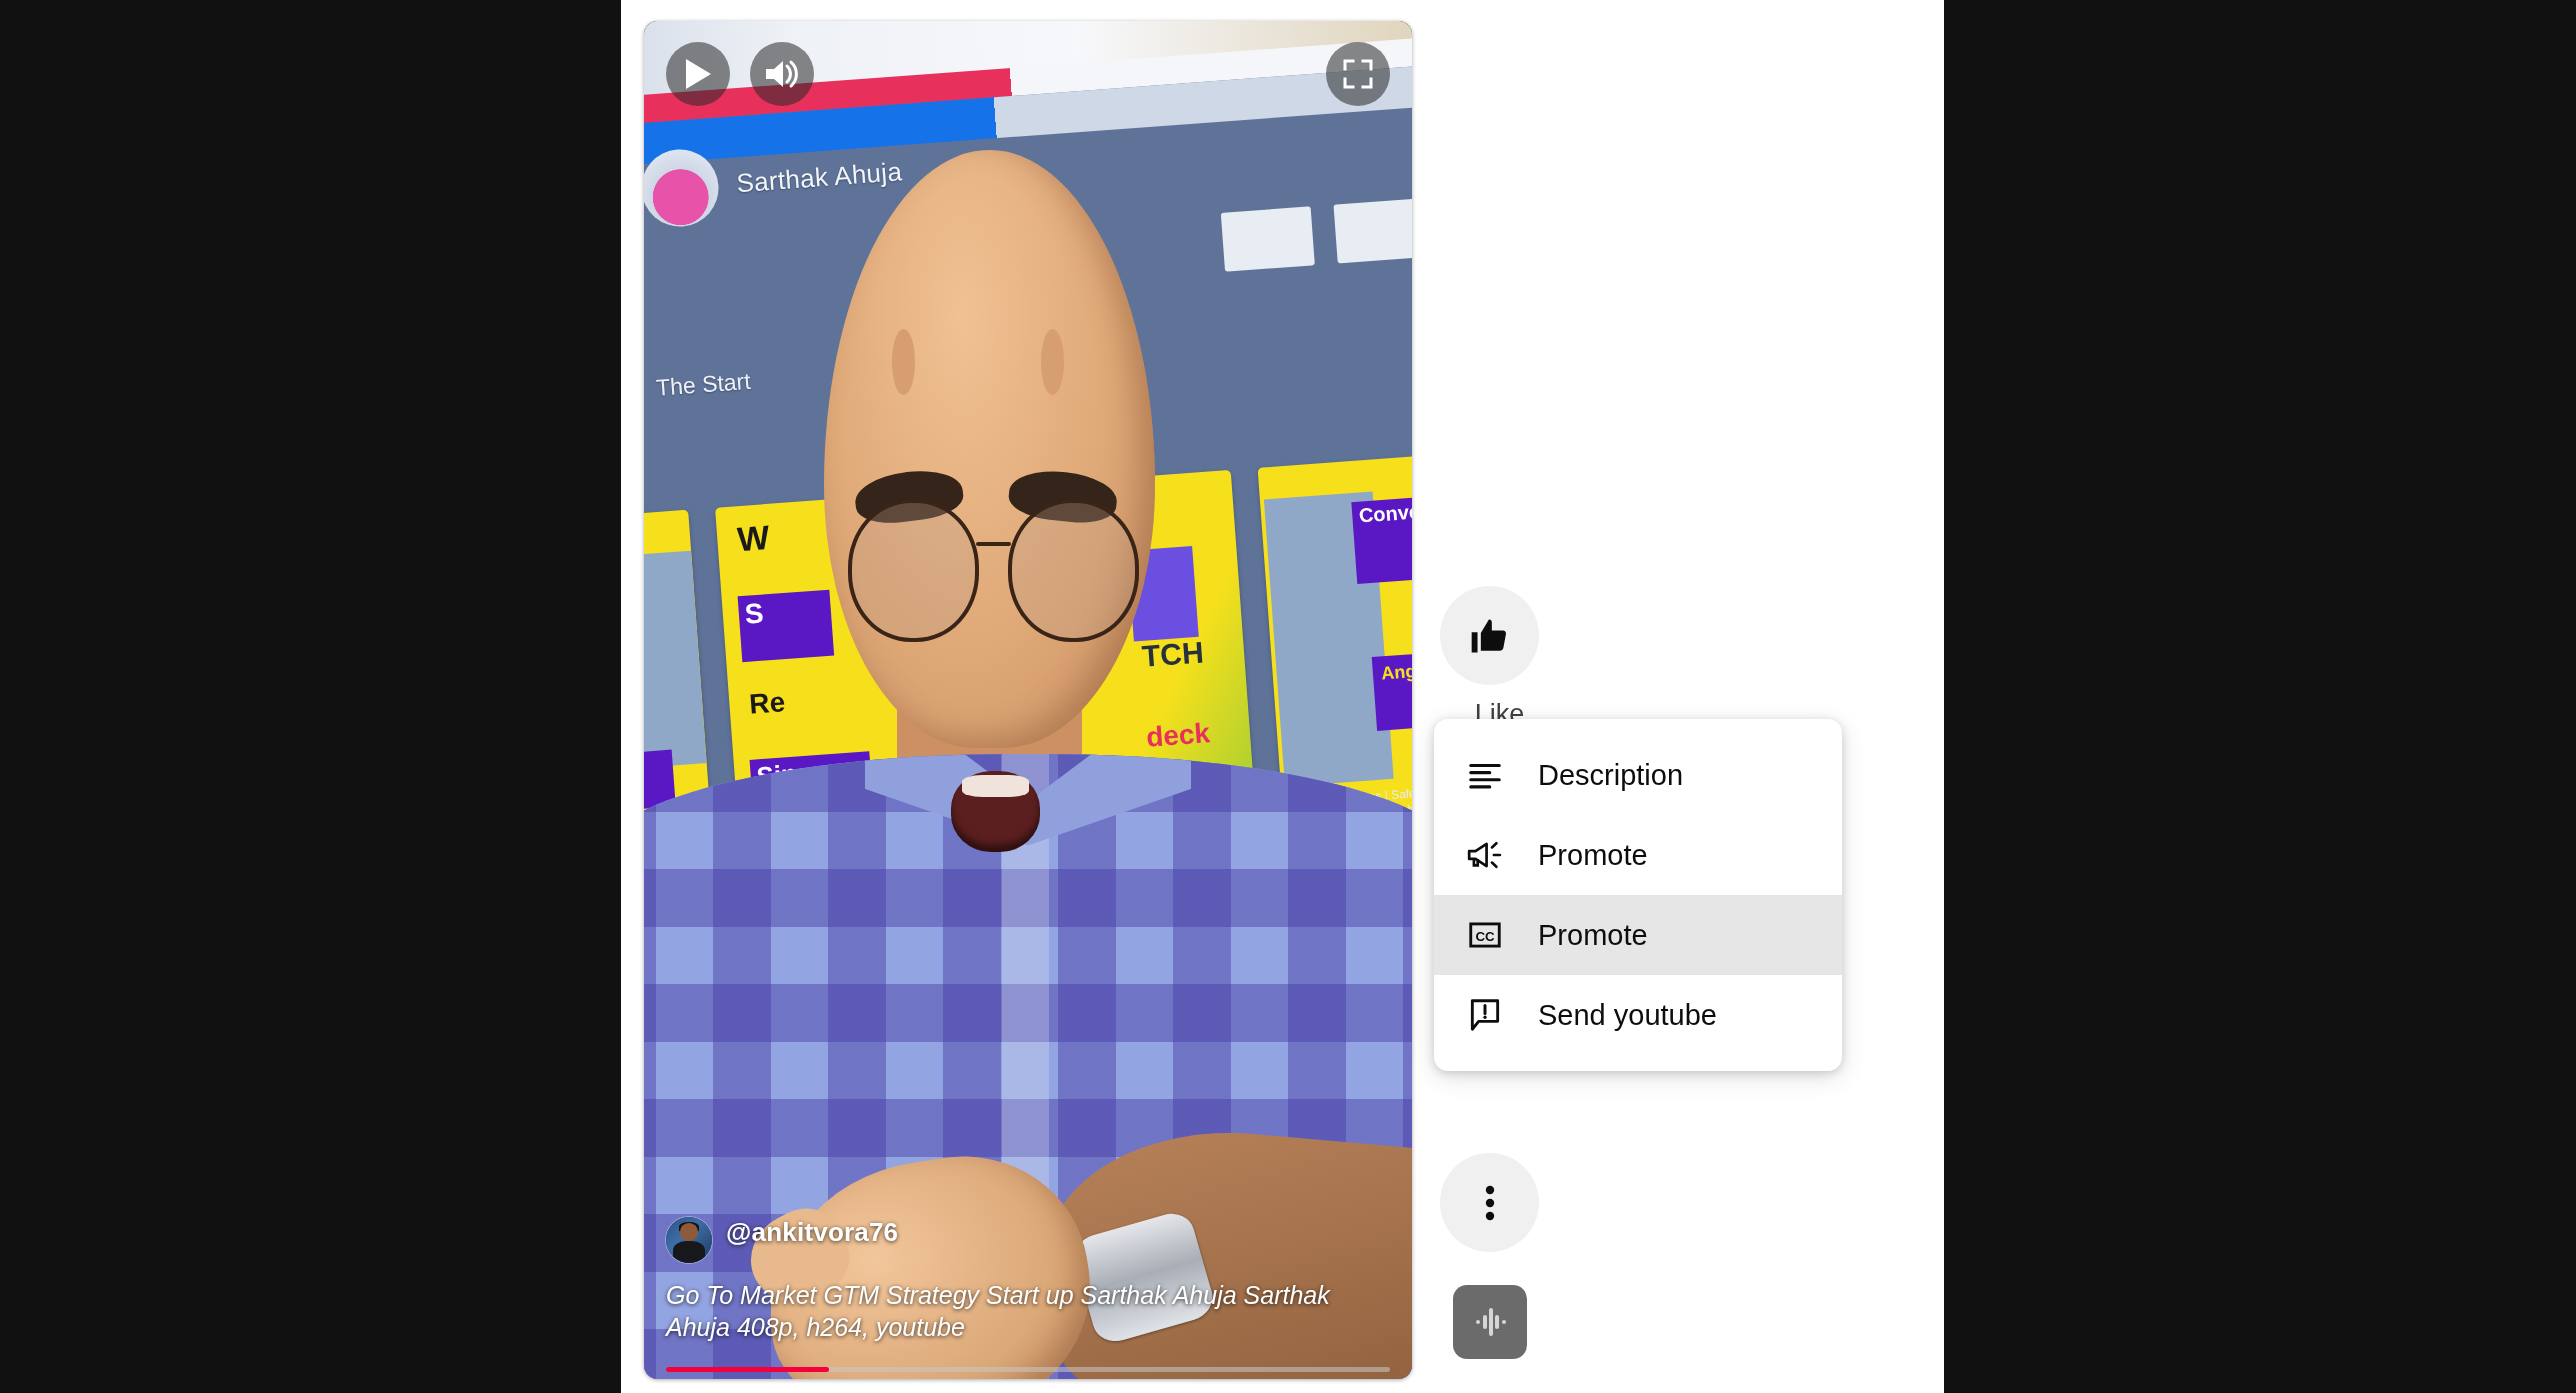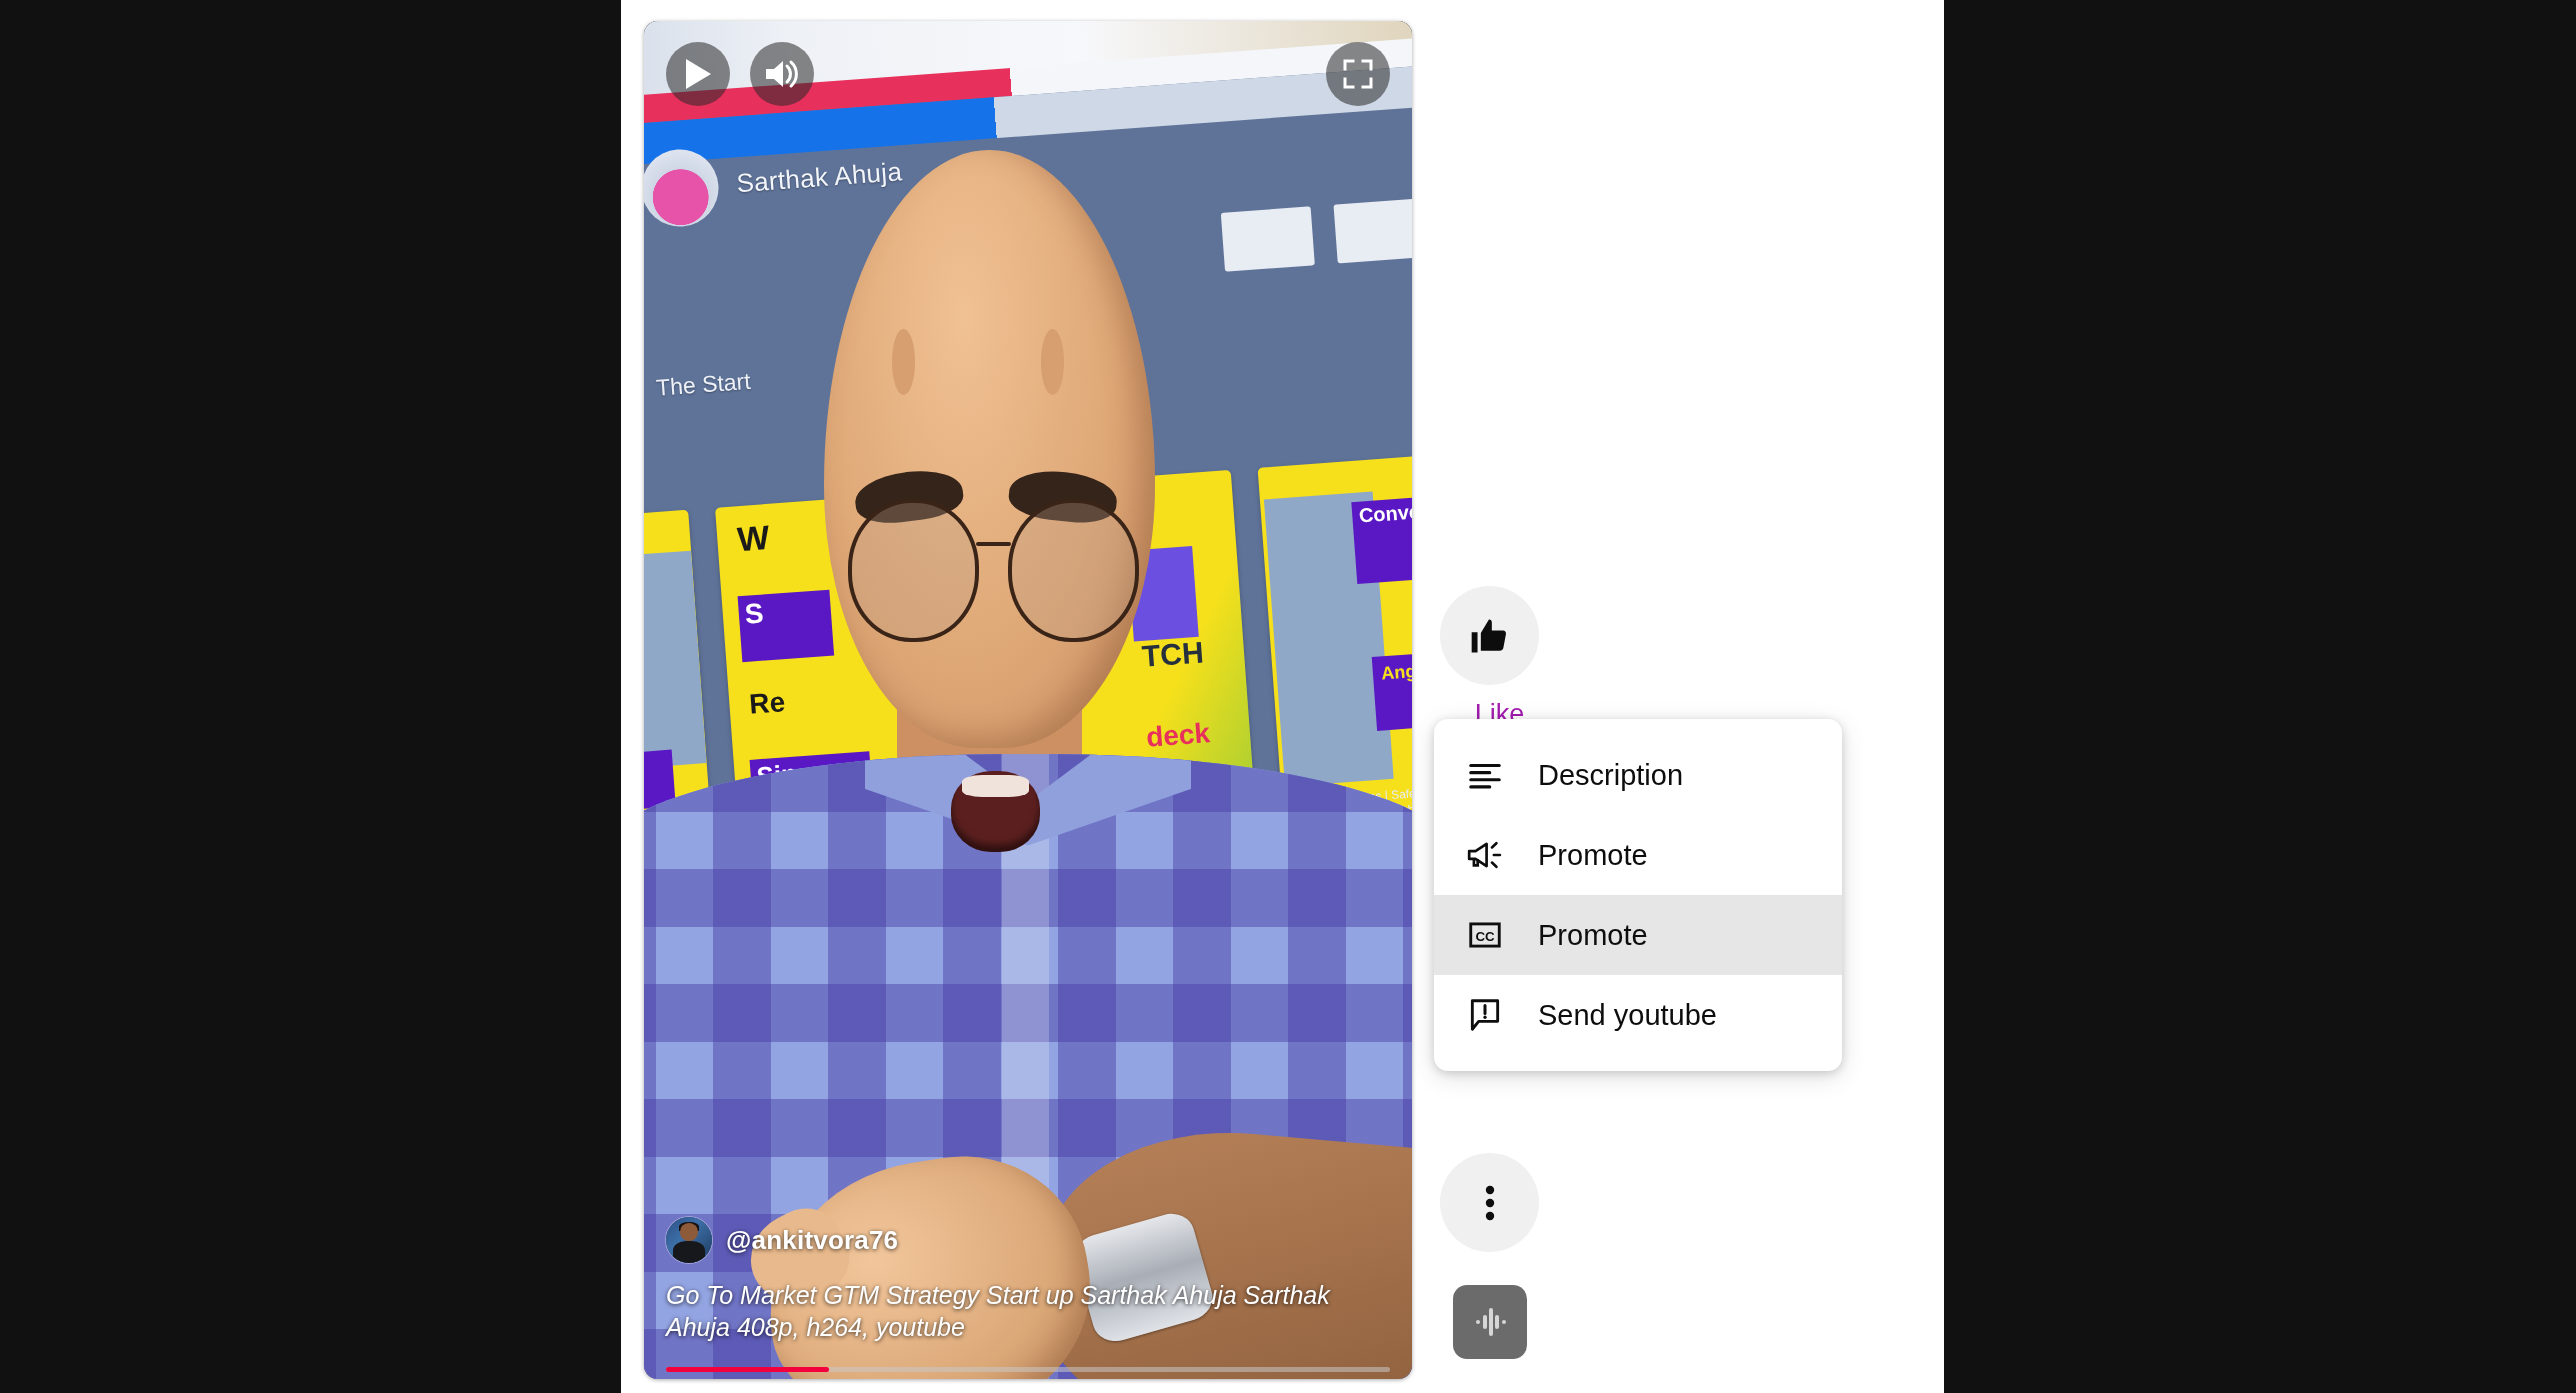--- a/index.html
+++ b/index.html
@@ -212,21 +212,21 @@
     background:rgba(40,40,40,.55);
     display:flex; align-items:center; justify-content:center;
     cursor:pointer;
   }
   #btn-play  { left:22px; top:21px; width:64px; height:64px; }
   #btn-mute  { left:106px; top:21px; width:64px; height:64px; }
   #btn-full  { right:22px; top:21px; width:64px; height:64px; }
 
   
   #vid-info { position:absolute; left:22px; right:22px; bottom:36px; }
-  #handle-row { display:flex; align-items:center; gap:14px; }
+  #handle-row { display:flex; align-items:flex-start; gap:14px; }
   #avatar {
     width:46px; height:46px; border-radius:50%;
     overflow:hidden; flex:0 0 auto;
     background:#23406b;
     position:relative;
     box-shadow:0 0 0 1px rgba(255,255,255,.35);
   }
   #avatar .av-bg { position:absolute; inset:0;
     background:linear-gradient(135deg,#2b4f84 0%,#3d6fa8 40%,#1e3a5f 100%); }
   #avatar .av-face { position:absolute; left:31%; top:14%; width:38%; height:38%;
@@ -259,21 +259,21 @@
 
   
   #rail { position:absolute; left:816px; top:0; width:139px; height:1394px; }
   .rail-btn {
     width:99px; height:99px; border-radius:50%;
     background:#f0f0f0;
     display:flex; align-items:center; justify-content:center;
     cursor:pointer;
   }
   #like-wrap { position:absolute; left:3px; top:586px; width:119px; text-align:center; }
-  #like-label { margin-top:14px; font-size:27px; color:#a21caf;text-align:center; }
+  #like-label { margin-top:14px; font-size:27px; color:#404040;text-align:center; }
   #more-wrap { position:absolute; left:3px; top:1153px; }
   #audio-btn {
     position:absolute; left:16px; top:1285px;
     width:74px; height:74px; border-radius:14px;
     background:#6b6b6b;
     display:flex; align-items:center; justify-content:center;
     cursor:pointer;
   }
 
   

